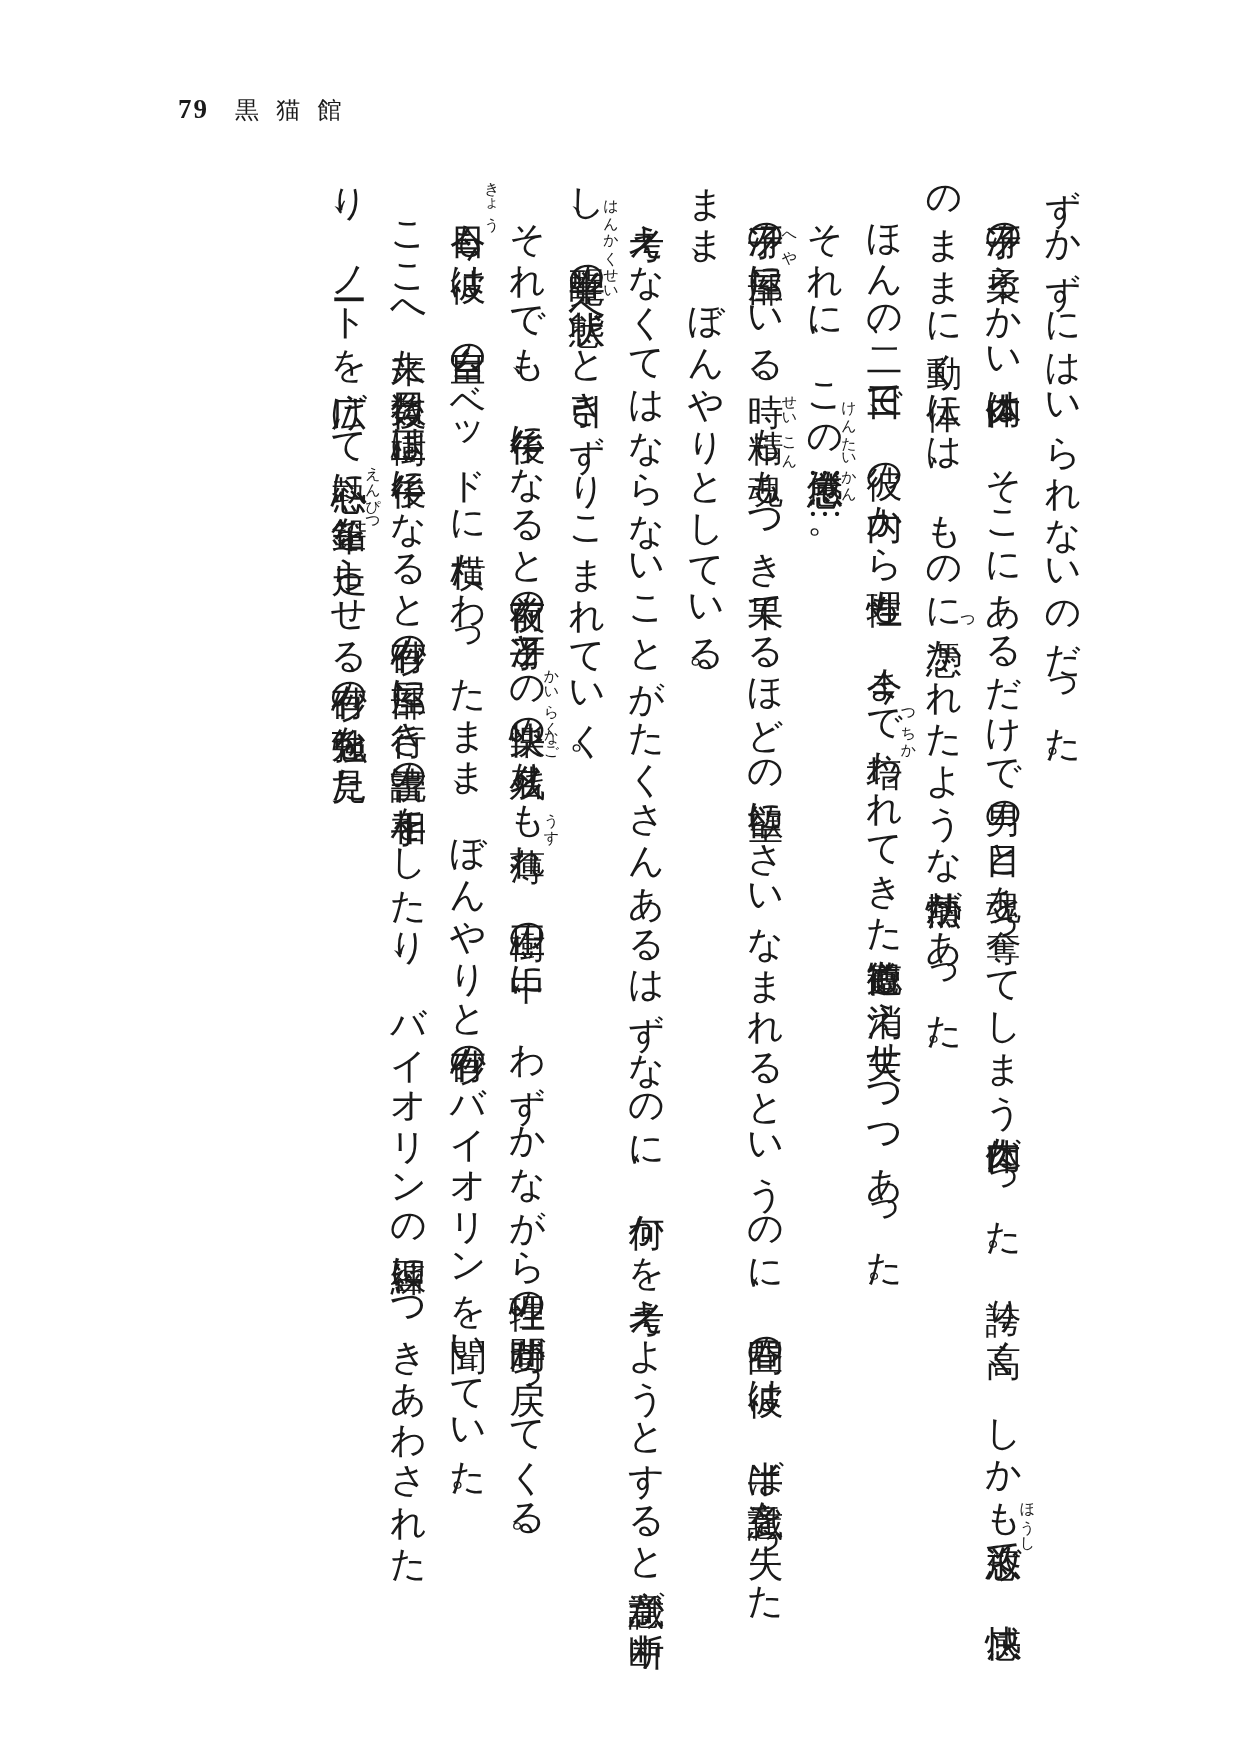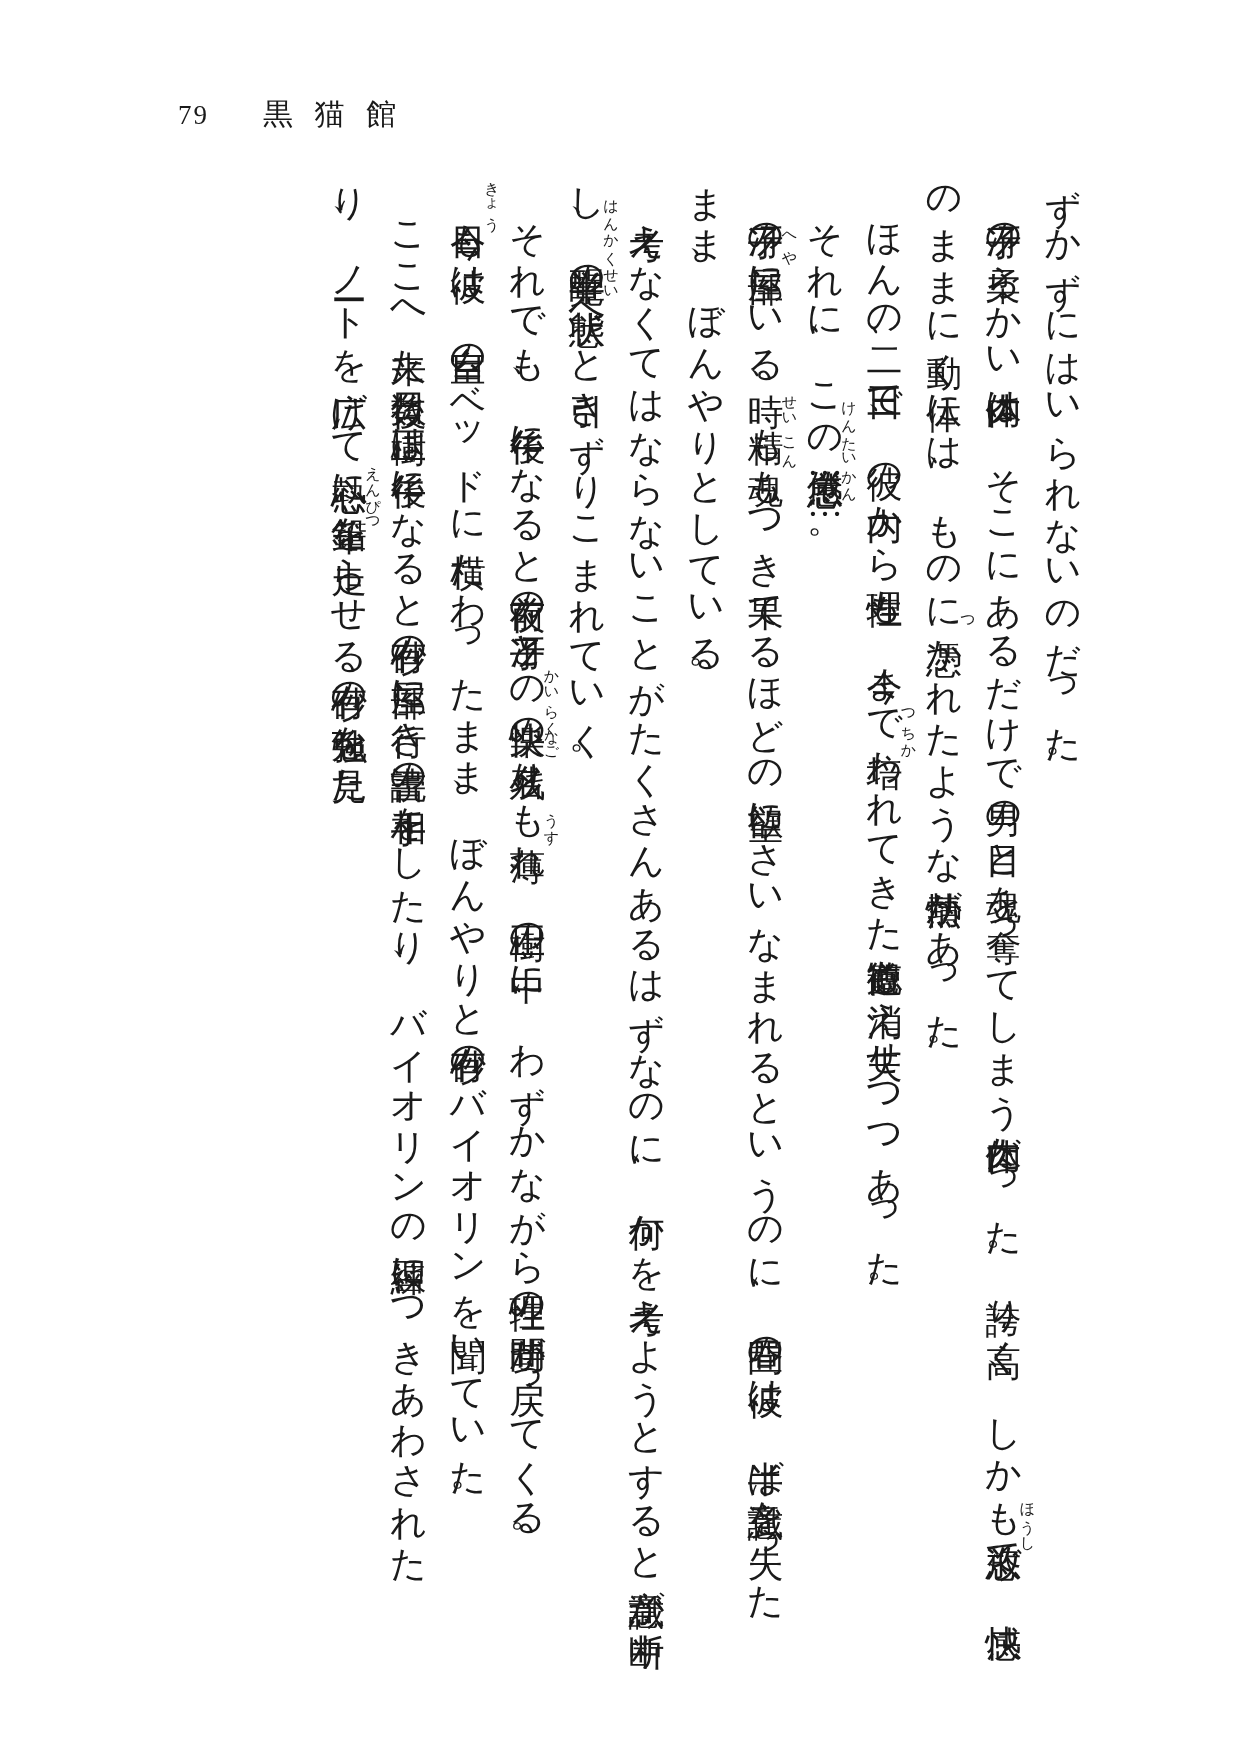--- a/index.html
+++ b/index.html
@@ -21,24 +21,25 @@
     position: absolute;
     top: 94px;
     left: 178px;
     display: flex;
     align-items: baseline;
     white-space: nowrap;
   }
   .page-number {
     font-size: 27px;
     letter-spacing: 2px;
+    font-weight: bold;
   }
   .book-title {
-    margin-left: 54px;
-    font-size: 30px;
+    margin-left: 26px;
+    font-size: 24px;
     letter-spacing: 0.72em;
   }
   
   .body-text {
     position: absolute;
     top: 162px;
     right: 148px;
     width: 952px;
     height: 1456px;
     writing-mode: vertical-rl;

